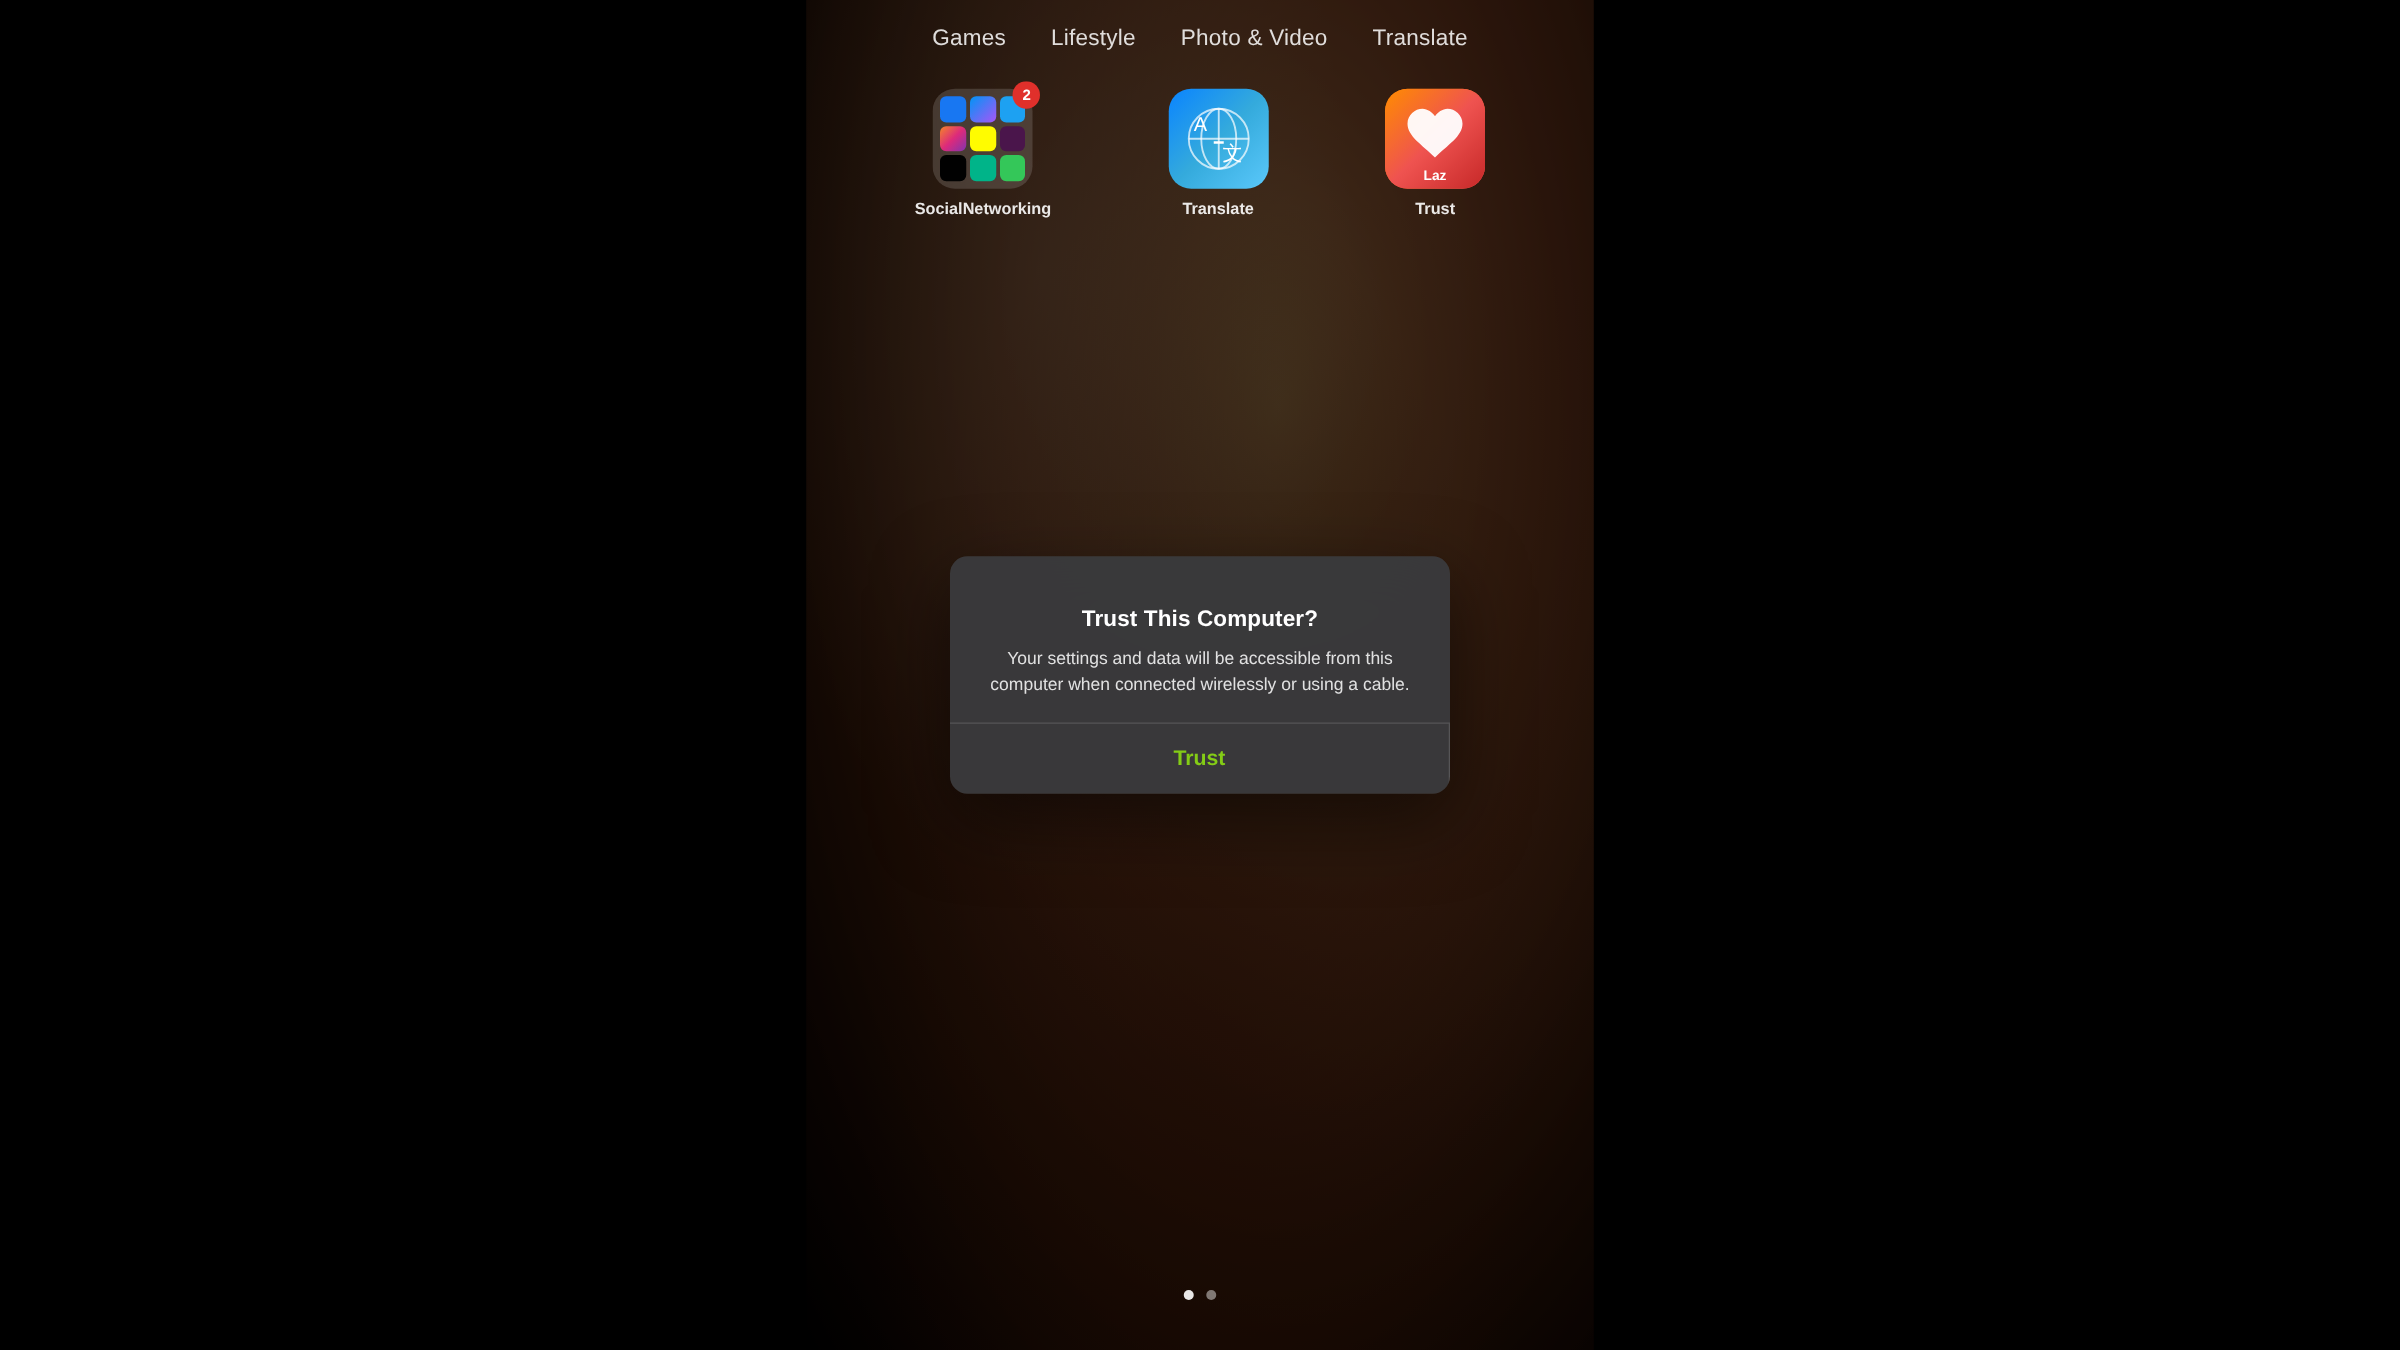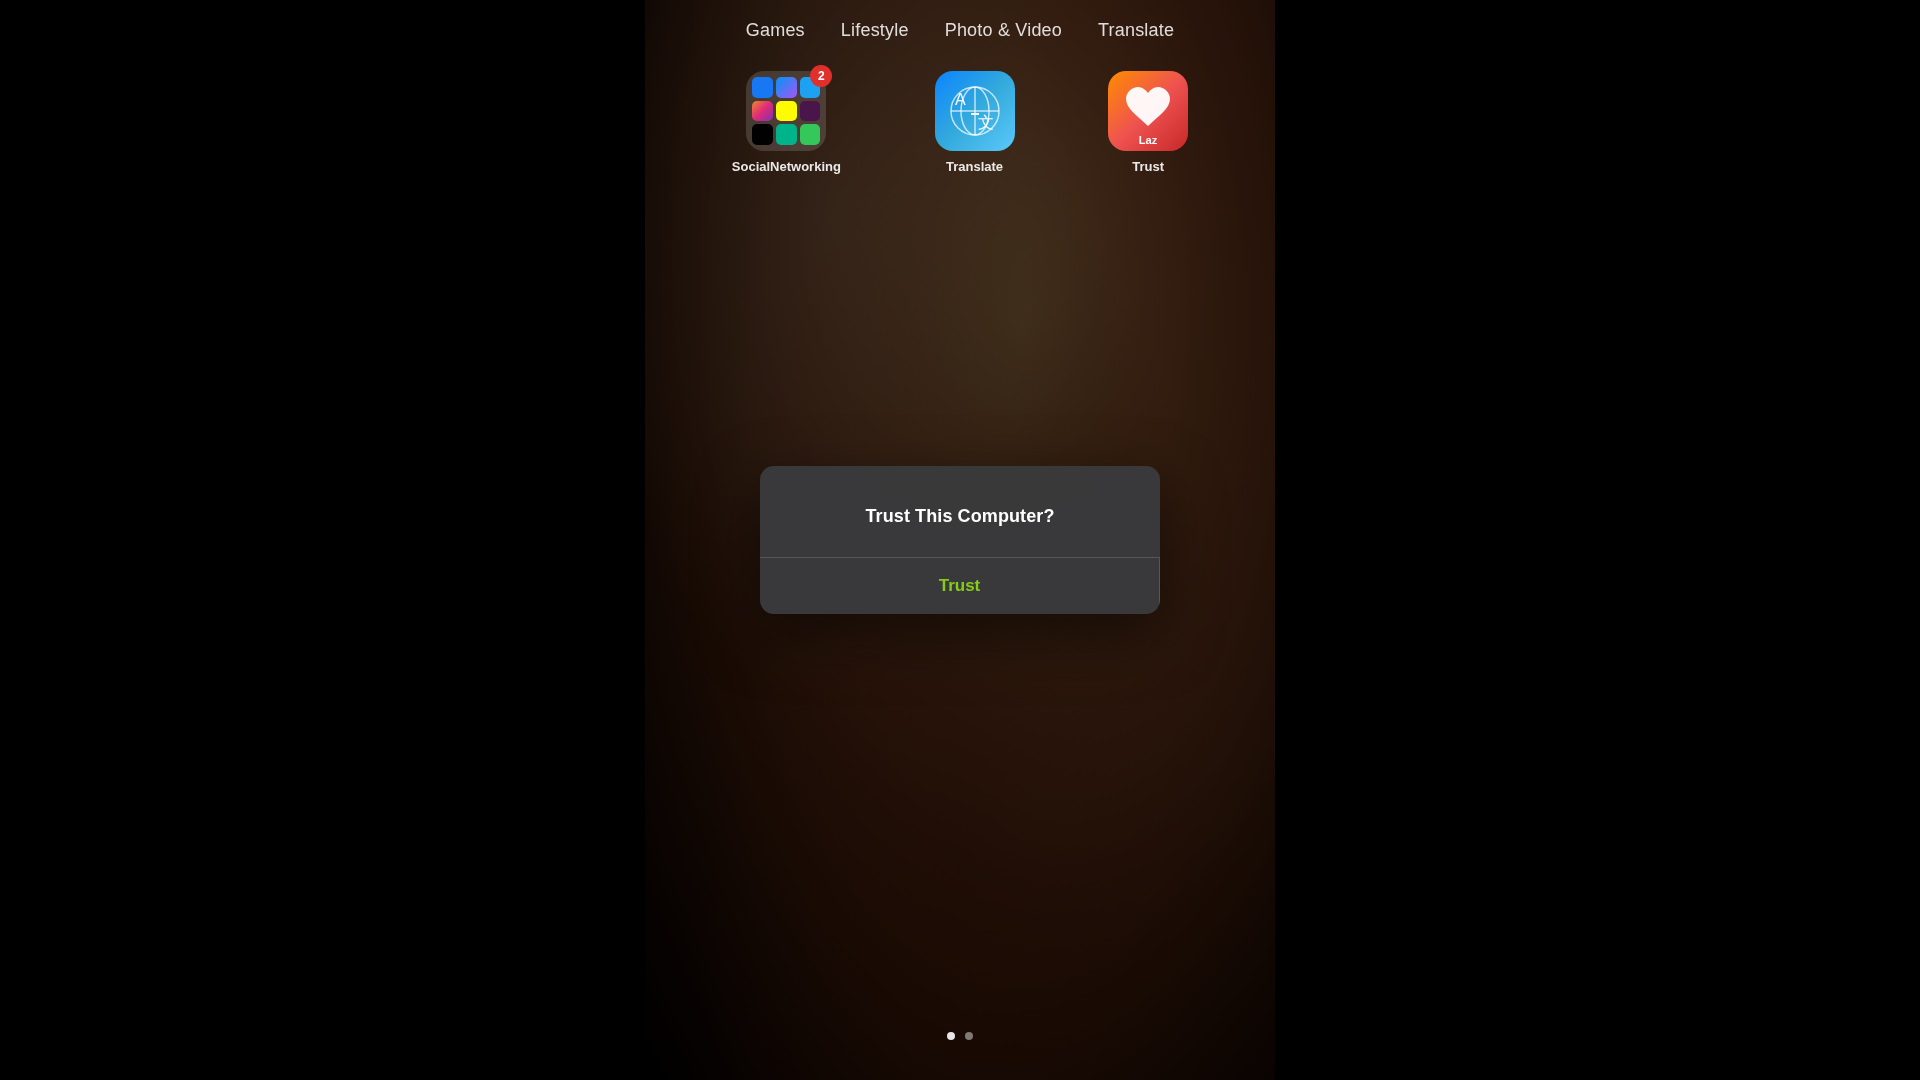--- a/index.html
+++ b/index.html
@@ -162,21 +162,21 @@
       align-items: center;
       justify-content: center;
       position: relative;
       overflow: hidden;
     }
 
     .app-icon-lazada {
       width: 80px;
       height: 80px;
       background: linear-gradient(135deg, #f57c00, #ef5350);
-      border-radius: 28px;
+      border-radius: 18px;
       display: flex;
       align-items: center;
       justify-content: center;
       position: relative;
     }
 
     
     .dialog-overlay {
       position: absolute;
       inset: 0;
@@ -358,20 +358,21 @@
         </div>
         <span class="app-label">Trust</span>
       </div>
 
     </div>
 
     <div class="dialog-overlay">
       <div class="dialog">
         <div class="dialog-content">
           <div class="dialog-title">Trust This Computer?</div>
+          <div class="dialog-message">Your settings and data will be accessible from this computer when connected wirelessly or using a cable.</div>
         </div>
         <div class="dialog-divider-h"></div>
         <div class="dialog-buttons">
           <button class="dialog-btn">Trust</button>
           <div class="dialog-divider-v"></div>
         </div>
       </div>
     </div>
 
     <div class="page-dots">

